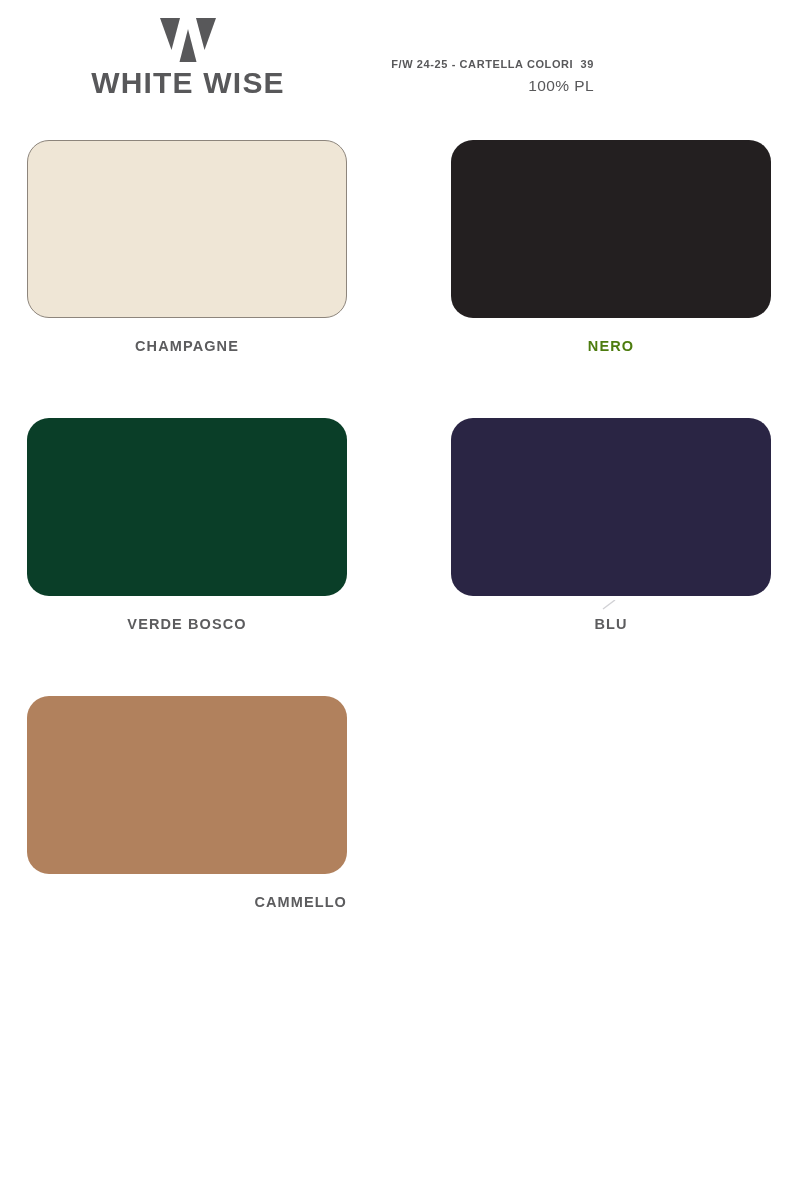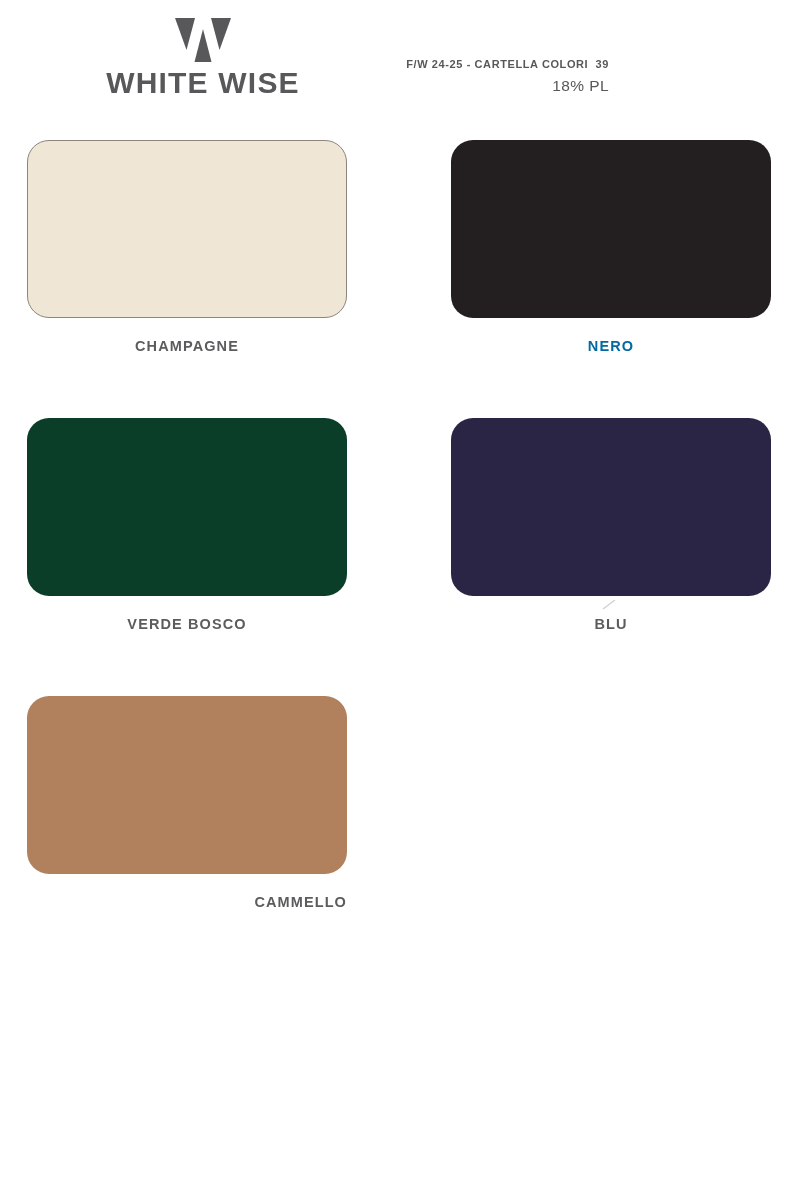--- a/index.html
+++ b/index.html
@@ -19,21 +19,21 @@
 
   .page {
     position: absolute;
     inset: 0;
     background: #ffffff;
   }
 
   
   .header {
     position: absolute;
-    left: 15px;
+    left: 0;
     top: 0;
     width: 632px;
     height: 130px;
   }
 
   .brand {
     position: absolute;
     left: 28px;
     top: 18px;
     width: 320px;
@@ -152,35 +152,35 @@
       <svg class="brand-mark" viewBox="0 0 56 44" aria-hidden="true">
         <polygon points="0,0 20,0 11.5,32" fill="#58585a"></polygon>
         <polygon points="36,0 56,0 44.5,32" fill="#58585a"></polygon>
         <polygon points="28,11 36.5,44 19.5,44" fill="#58585a"></polygon>
       </svg>
       <div class="brand-name" style="color: rgb(88, 88, 90);">WHITE WISE</div>
     </div>
 
     <div class="doc-meta">
       <div class="doc-title" style="color: rgb(88, 88, 90);">F/W 24-25 - CARTELLA COLORI  39</div>
-      <div class="doc-sub" style="color: rgb(88, 88, 90);">18% PL</div>
+      <div class="doc-sub" style="color: rgb(88, 88, 90);">100% PL</div>
     </div>
 
   </div>
 
   <div class="grid">
 
     <div class="row">
       <div class="cell col-left">
         <div class="swatch outlined" style="background-color: rgb(239, 230, 214); border-color: rgb(141, 133, 124);"></div>
         <div class="swatch-label" style="color: rgb(92, 92, 94);">CHAMPAGNE</div>
       </div>
       <div class="cell col-right">
         <div class="swatch" style="background-color: rgb(35, 31, 32);"></div>
-        <div class="swatch-label" style="color: #0369a1;">NERO</div>
+        <div class="swatch-label" style="color: #4d7c0f;">NERO</div>
       </div>
     </div>
 
     <div class="row">
       <div class="cell col-right">
         <div class="swatch" style="background-color: rgb(42, 37, 68);"></div>
         <svg class="artifact" viewBox="0 0 14 10" aria-hidden="true">
           <path d="M1 9 L13 0" stroke="#9a9aa2" stroke-width="1.4" fill="none"></path>
         </svg>
         <div class="swatch-label" style="color: rgb(92, 92, 94);">BLU</div>

